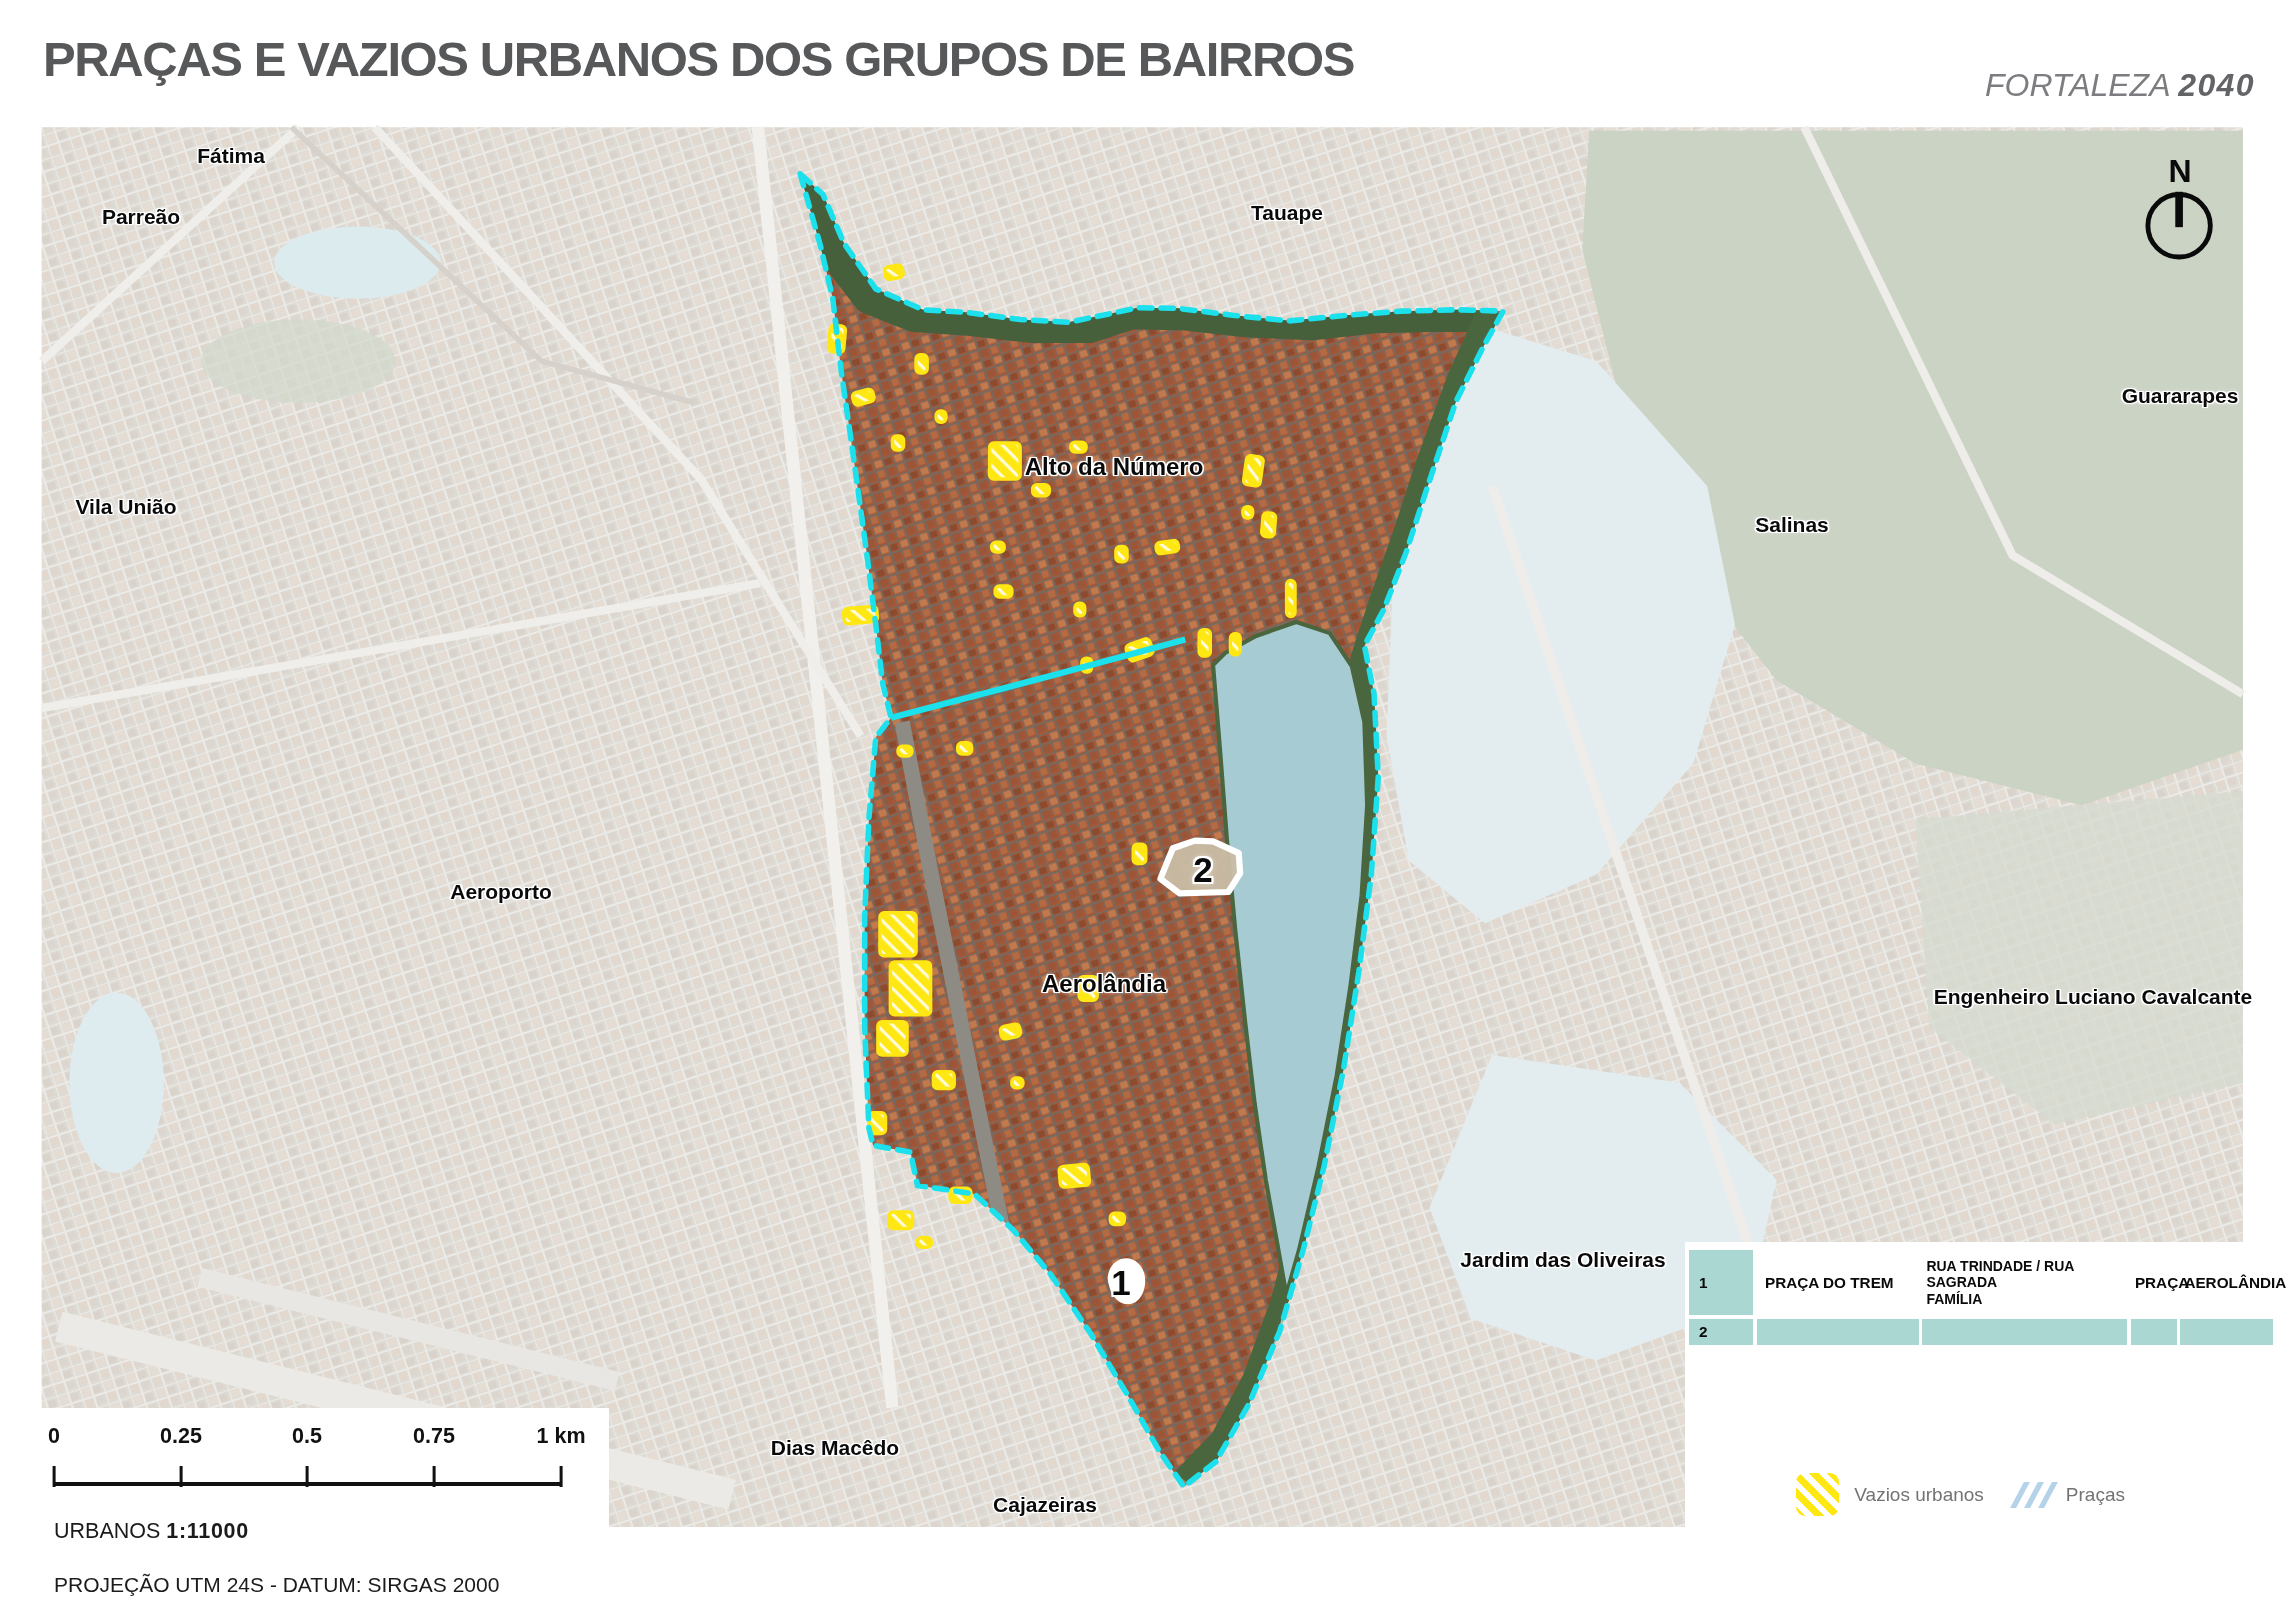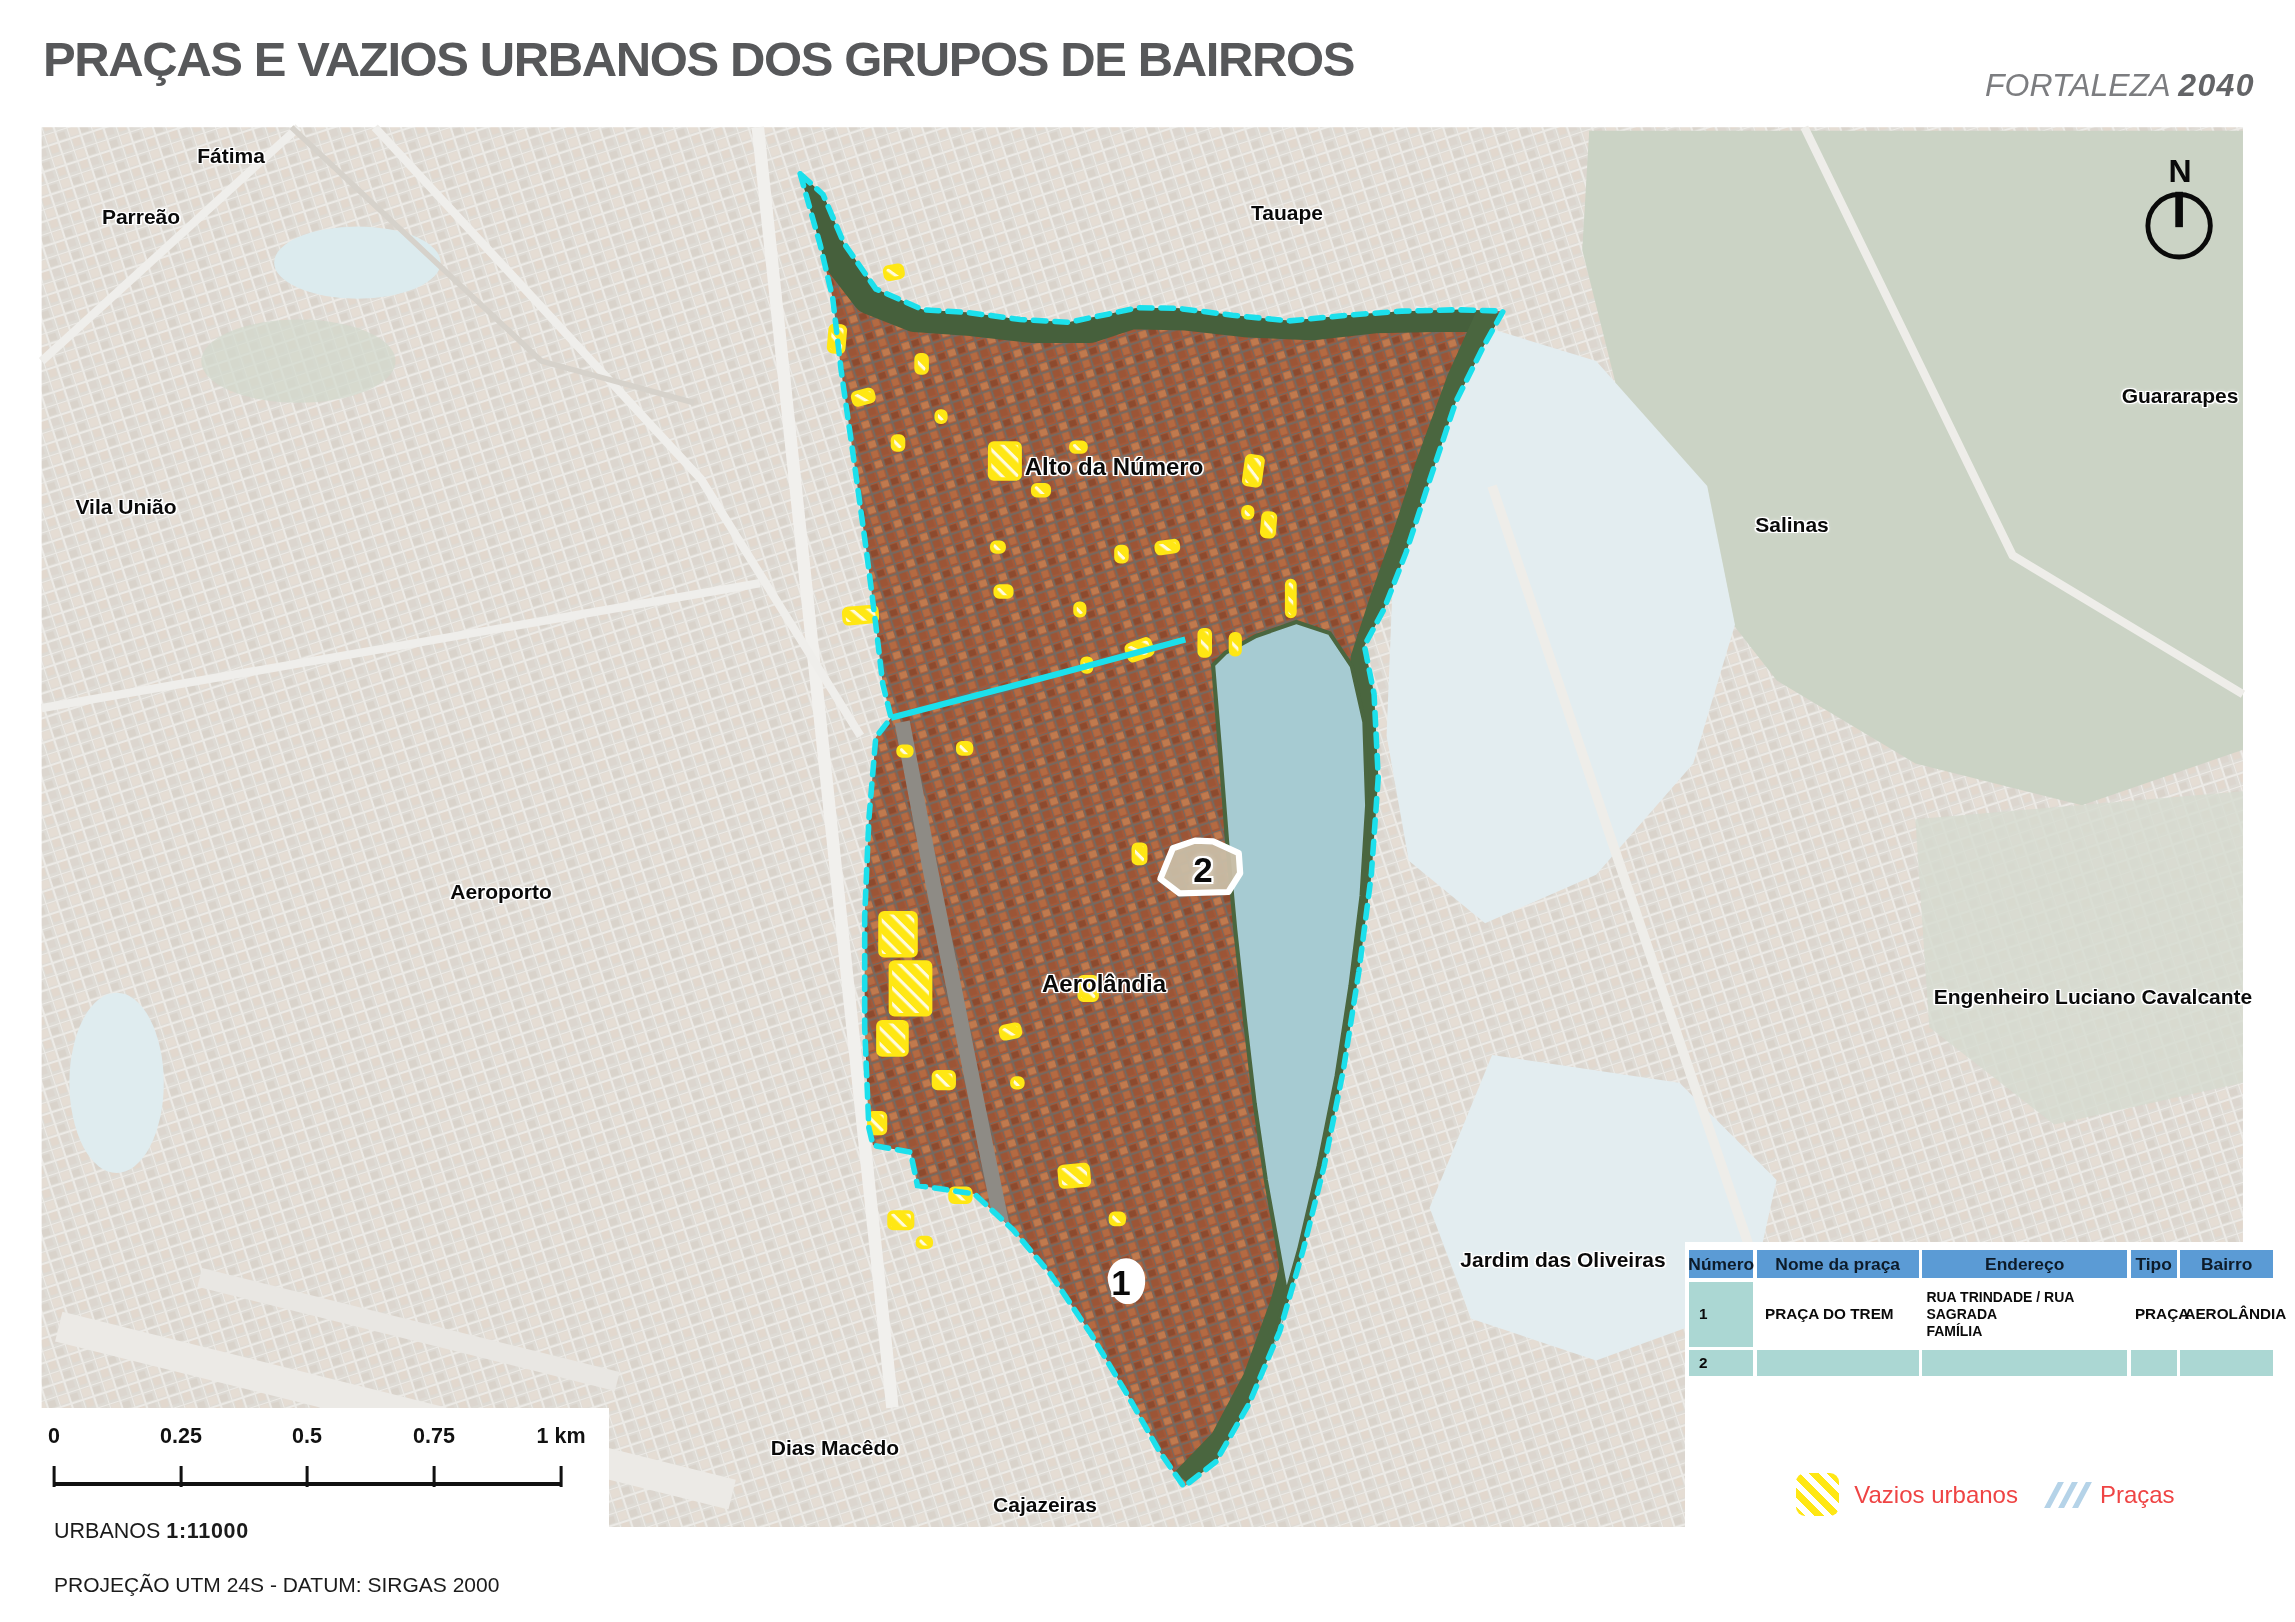--- a/index.html
+++ b/index.html
@@ -38,21 +38,21 @@
   .r2 .cell{min-height:26px;background:#abd7d3;}
   .cell.teal{background:#abd7d3;}
   .cell.num{padding-left:9.7px;}
   .cell.name{padding-left:8.3px;}
   .cell.addr{font-size:14px;line-height:1.2;white-space:pre-line;padding-left:4.2px;}
   .cell.tipo,.cell.bairro{justify-content:flex-start;padding-left:4.2px;}
   
   .legend{position:absolute;left:1796px;top:1473px;display:flex;align-items:center;gap:15.3px;z-index:4;}
   .legend-swatch{width:43px;height:43px;border-radius:9px;background:#ffe714;
       background-image:repeating-linear-gradient(45deg,rgba(255,255,255,0) 0 7px,#ffffff 7px 13px);}
-  .legend-label{font-size:24px;color:#ef4444;}
+  .legend-label{font-size:19px;color:#737373;}
   .pracas-icon{display:flex;gap:8.3px;margin-left:18px;}
   .pracas-icon span{display:block;width:5.6px;height:26px;background:#b5d3e8;transform:skewX(-28deg);}
 </style>
 </head>
 <body>
 
 <div class="page">
 
   <div class="page-title">PRAÇAS E VAZIOS URBANOS DOS GRUPOS DE BAIRROS</div>
   <div class="brand">
@@ -206,27 +206,20 @@
       <div class="sb-tick" style="left: 507px;"></div>
       <div class="sb-lab" style="left: 507px;">1 km</div>
     </div>
   <div class="scale-text">
     <span>URBANOS </span><b>1:11000</b>
   </div>
   <div class="proj-text">PROJEÇÃO UTM 24S - DATUM: SIRGAS 2000</div>
 
   <div class="table-panel">
     <div class="ptable">
-      <div class="thead">
-        <div class="hcell">Número</div>
-        <div class="hcell">Nome da praça</div>
-        <div class="hcell">Endereço</div>
-        <div class="hcell">Tipo</div>
-        <div class="hcell">Bairro</div>
-      </div>
       <div class="trow r1">
         <div class="cell num teal">1</div>
         <div class="cell name">PRAÇA DO TREM</div>
         <div class="cell addr">RUA TRINDADE / RUA
 SAGRADA
 FAMÍLIA</div>
         <div class="cell tipo">PRAÇA</div>
         <div class="cell bairro">AEROLÂNDIA</div>
       </div>
       <div class="trow r2">

